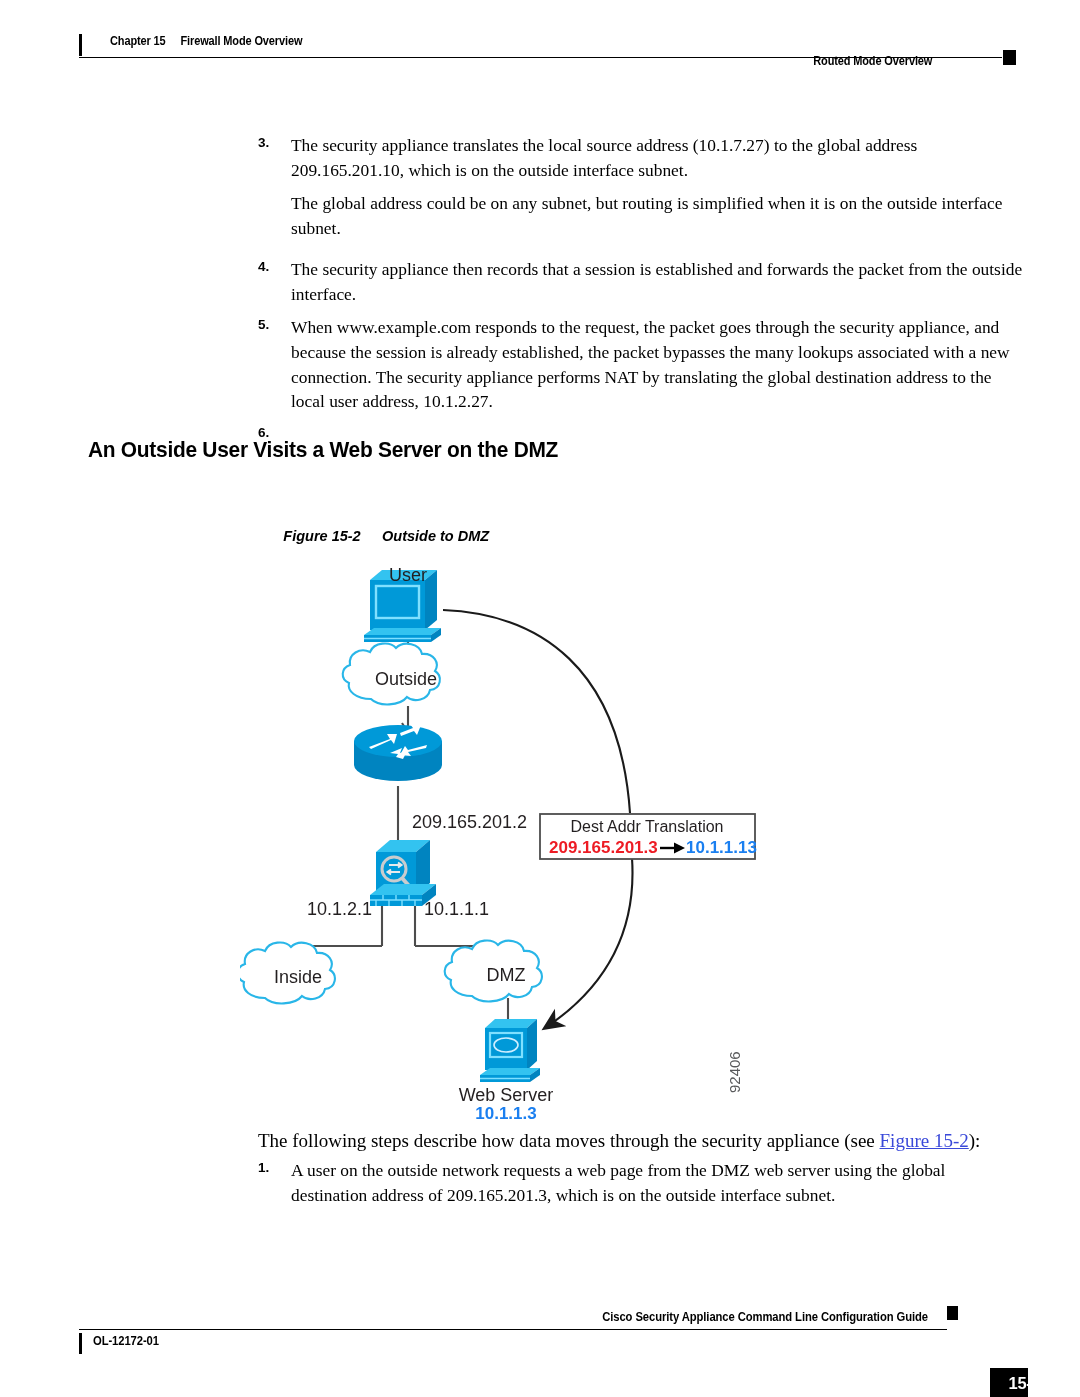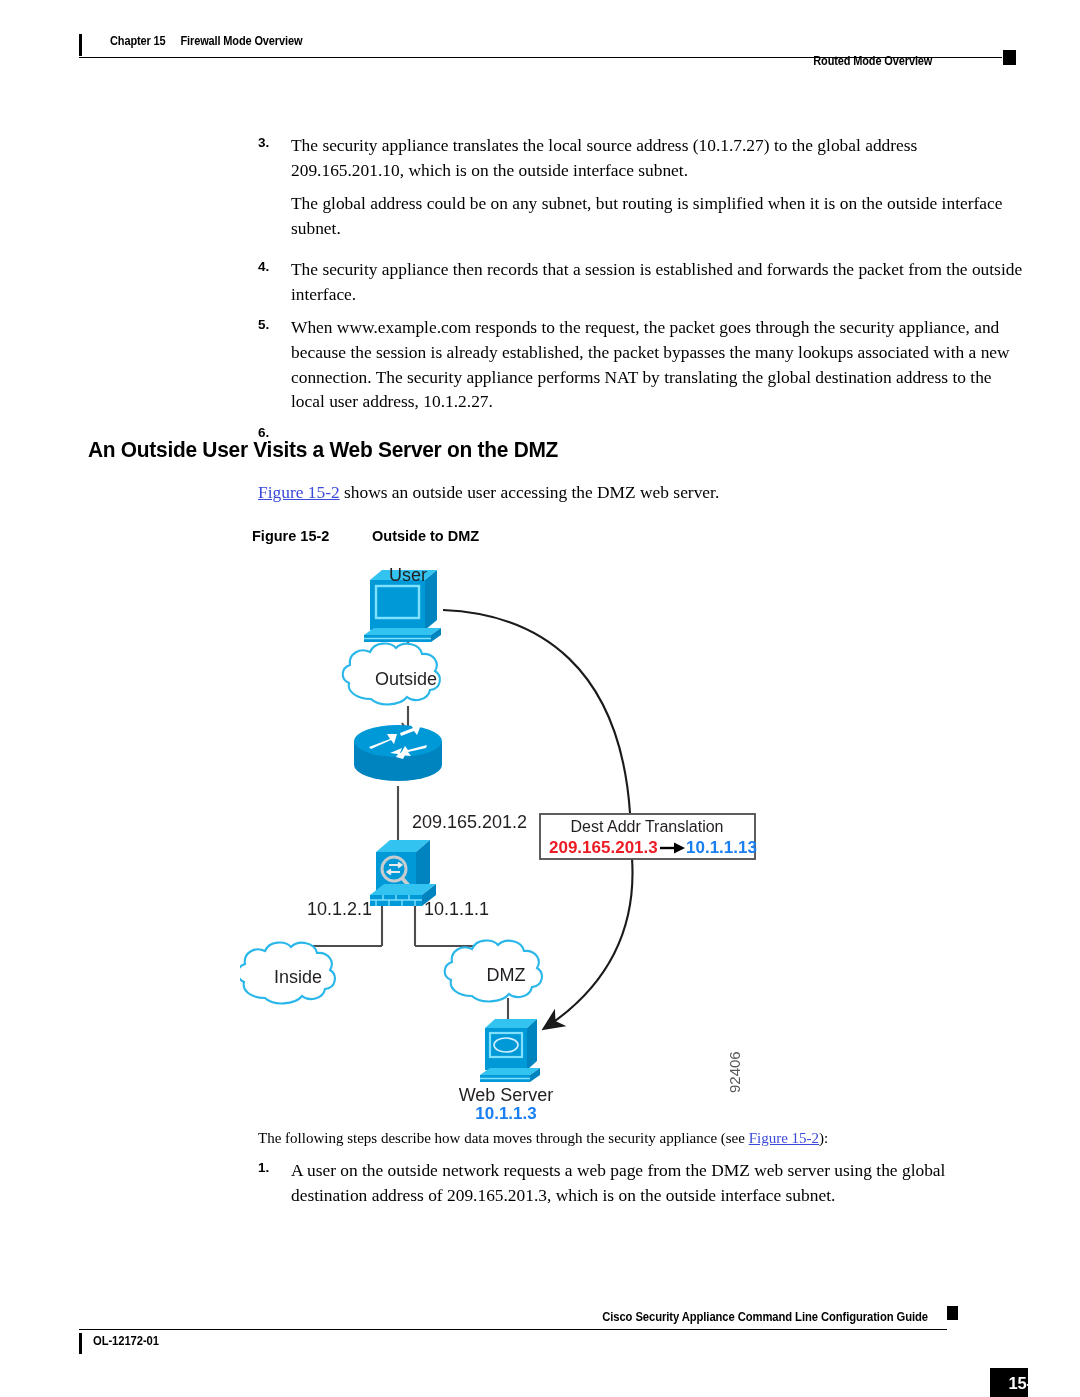--- a/index.html
+++ b/index.html
@@ -115,46 +115,48 @@
     left: 258px;
     top: 480px;
     width: 768px;
     font-size: 17.4px;
     line-height: 1.42;
   }
   .xref { color: #3a49d9; }
 
   .figcap {
     position: absolute;
-    left: 252px;
+    left: 262px;
     top: 528px;
     font-family: "Liberation Sans", sans-serif;
     font-weight: bold;
+    font-style: italic;
     font-size: 14.5px;
     white-space: nowrap;
+    text-align: center;
   }
   .figcap .fignum { display: inline-block; width: 120px; }
 
   
   #diagram {
     position: absolute;
     left: 240px;
     top: 558px;
     width: 560px;
     height: 562px;
     text-align: right;
   }
   #diagram svg { display: block; }
 
   .afterfig {
     position: absolute;
     left: 258px;
     top: 1128px;
     width: 768px;
-    font-size: 15px;
+    font-size: 19px;
     line-height: 1.42;
   }
   .steps2 { position: absolute; left: 258px; top: 1158px; width: 768px; }
 
   
   .ft-right {
     position: absolute;
     right: 100px;
     top: 1310px;
     font-family: "Liberation Sans", sans-serif;
@@ -246,23 +248,20 @@
       <span class="num">5.</span>
       <span>When www.example.com responds to the request, the packet goes through the security appliance, and because the session is already established, the packet bypasses the many lookups associated with a new connection. The security appliance performs NAT by translating the global destination address to the local user address, 10.1.2.27.</span>
     </div>
     <div class="step">
       <span class="num">6.</span>
     </div>
   </div>
 
   <h1 class="sect">An Outside User Visits a Web Server on the DMZ</h1>
 
-  <div class="intro">
-    <a class="xref" href="#">Figure 15-2</a><span> shows an outside user accessing the DMZ web server.</span>
-  </div>
 
   <div class="figcap">
     <span class="fignum">Figure 15-2</span><span>Outside to DMZ</span>
   </div>
 
   <div id="diagram">
     <svg width="560" height="562" viewBox="0 0 560 562" xmlns="http://www.w3.org/2000/svg">
       <defs>
         <marker id="arrowEnd" markerWidth="13" markerHeight="13" refX="9" refY="5" orient="auto" markerUnits="strokeWidth">
           <path d="M0,0 L11,5 L0,10 L3,5 z" fill="#1a1a1a"></path>

